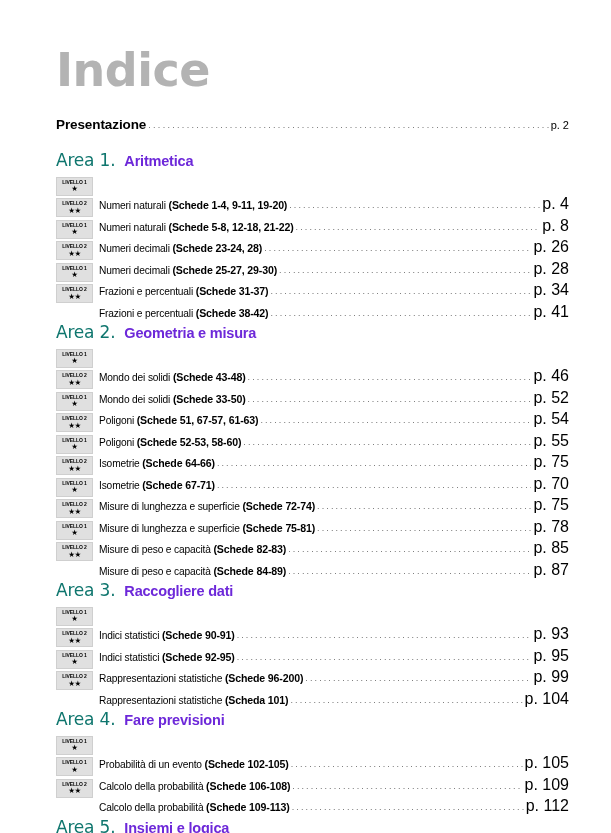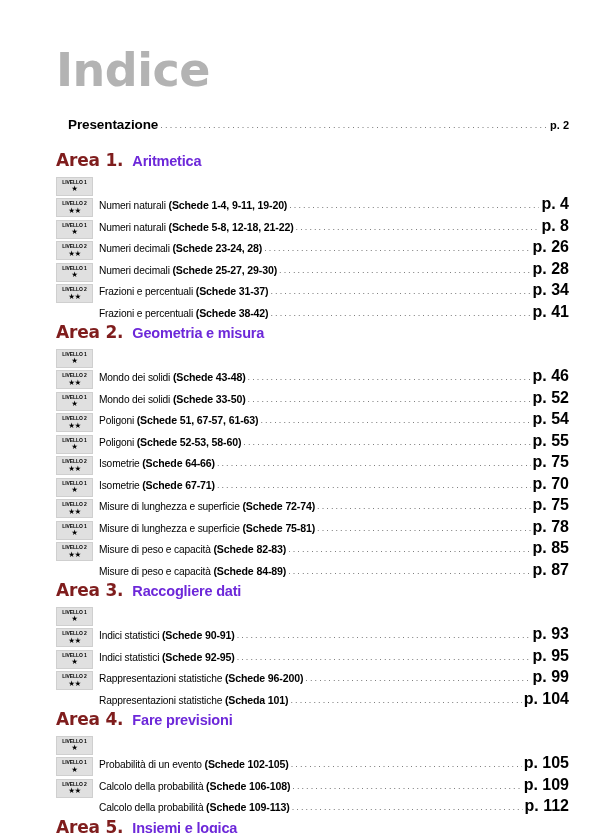--- a/index.html
+++ b/index.html
@@ -54,29 +54,28 @@
     font-size: 9px;
     letter-spacing: 2.1px;
     transform: translateY(-1px);
   }
   .leader::after {
     content: "........................................................................................................................................................";
   }
   .pagenum {
     flex: 0 0 auto;
     white-space: nowrap;
-    font-weight: bold;
+    font-weight: normal;
     text-align: center;
     font-size: 10.5px;
   }
 
   
   .presentazione {
     margin-top: 23px;
-    margin-left: 12px;
   }
   .presentazione .toc-label {
     font-size: 13.5px;
     font-weight: bold;
     letter-spacing: -0.1px;
   }
   .presentazione .pagenum {
     font-size: 11px;
   }
   .presentazione .leader {
@@ -89,22 +88,22 @@
     margin-top: 18px;
   }
   .area-head {
     display: flex;
     align-items: baseline;
     margin-bottom: 5px;
   }
   .area-num {
     font-family: "DejaVu Sans", sans-serif;
     font-size: 17px;
-    font-weight: bold;
-    color: #7f1d1d;
+    font-weight: normal;
+    color: #0f766e;
     letter-spacing: -0.2px;
   }
   .area-name {
     font-size: 14.5px;
     font-weight: bold;
     color: #6d28d9;
     margin-left: 9px;
     letter-spacing: -0.2px;
   }
 

